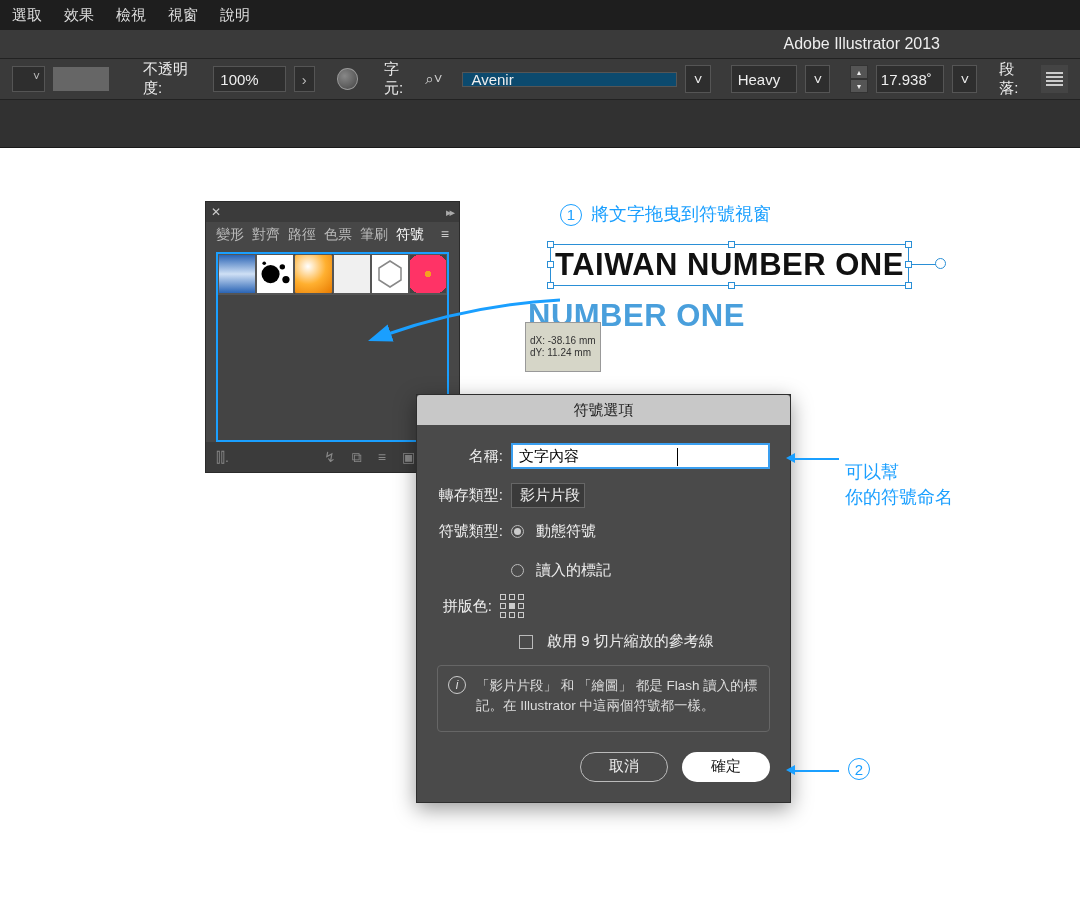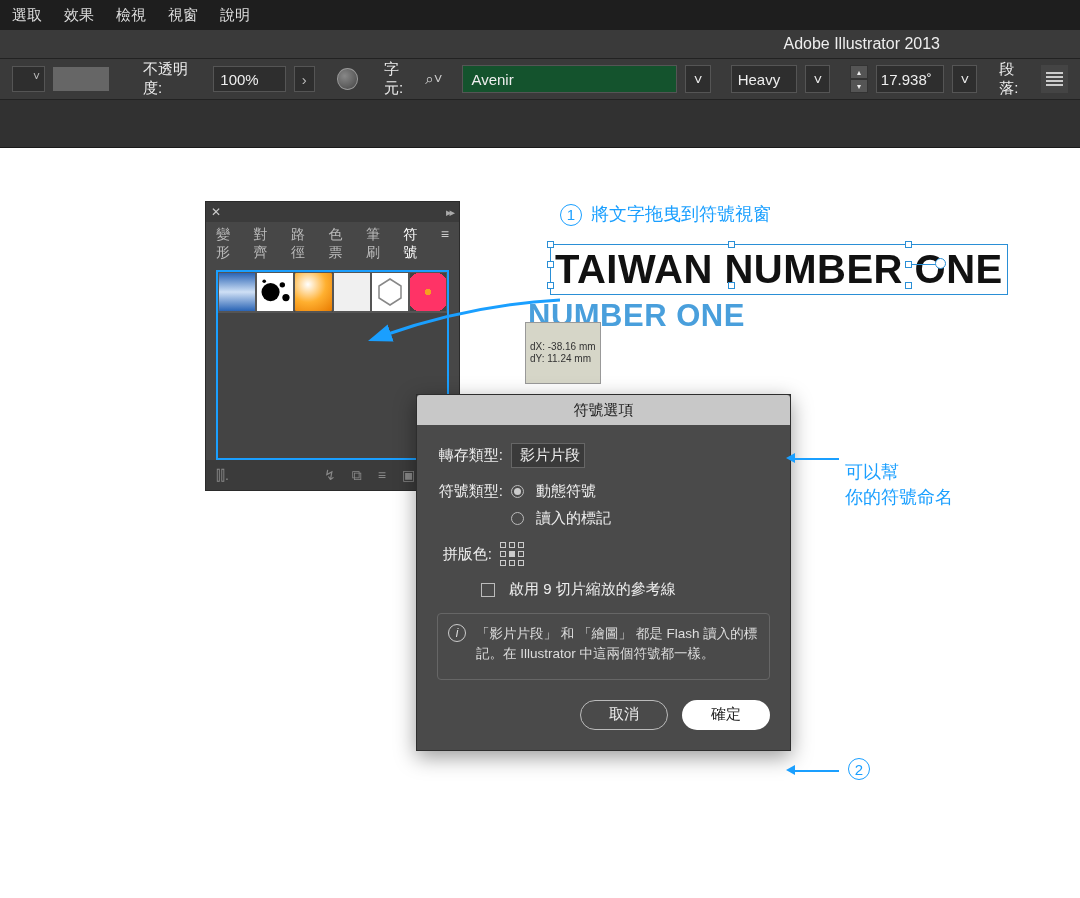--- a/index.html
+++ b/index.html
@@ -11,59 +11,59 @@
   .title-bar { height: 28px; background: #3a3a3a; display: flex; align-items: center; justify-content: flex-end; padding-right: 140px; color: #eee; font-size: 16px; }
   
   .options-bar { height: 42px; background: #3a3a3a; border-top: 1px solid #222; border-bottom: 1px solid #222; display: flex; align-items: center; padding: 0 12px; gap: 8px; color: #eee; font-size: 15px; }
   .ob-dd { width: 34px; height: 26px; background: #2e2e2e; border: 1px solid #555; position: relative; }
   .ob-dd::after { content: "˅"; position: absolute; right: 4px; top: 3px; color: #bbb; font-size: 12px; }
   .ob-swatch { width: 58px; height: 24px; background: #666; }
   .opacity-input { width: 74px; height: 26px; background: #2e2e2e; border: 1px solid #555; display: flex; align-items: center; padding: 0 6px; }
   .arrow-btn { width: 22px; height: 26px; background: #2e2e2e; border: 1px solid #555; display:flex; align-items:center; justify-content:center; color:#bbb; }
   .globe-icon { width: 22px; height: 22px; border-radius: 50%; background: radial-gradient(circle at 35% 35%, #888, #444); border: 1px solid #999; }
   .search-dd { width: 30px; height: 22px; color: #ccc; display:flex; align-items:center; }
-  .font-input { flex: 0 0 215px; height: 28px; background: #14532d; border: 1px solid #555; padding: 0 8px; display: flex; align-items: center; }
+  .font-input { flex: 0 0 215px; height: 15px; background: #0c4a6e; border: 1px solid #555; padding: 0 8px; display: flex; align-items: center; }
   .dd-caret { width: 26px; height: 28px; background: #2e2e2e; border: 1px solid #555; display:flex; align-items:center; justify-content:center; }
   .weight-input { width: 68px; height: 28px; background: #2e2e2e; border: 1px solid #555; padding: 0 6px; display:flex; align-items:center; }
   .stepper { width: 18px; height: 28px; display: flex; flex-direction: column; }
   .stepper div { flex:1; background:#555; border:1px solid #333; font-size:8px; display:flex;align-items:center;justify-content:center; }
   .size-input { width: 70px; height: 28px; background: #2e2e2e; border: 1px solid #555; padding: 0 4px; display:flex; align-items:center; }
   .para-icon { width: 28px; height: 28px; background: #444; display:flex; flex-direction:column; justify-content:center; gap:2px; padding:6px 5px; }
   .para-icon i { display:block; height:2px; background:#ccc; }
   
   .spacer-bar { height: 48px; background: #313131; border-bottom: 1px solid #1a1a1a; }
   
   
   .symbols-panel { position: absolute; left: 205px; top: 201px; width: 255px; background: #474747; border: 1px solid #2b2b2b; }
   .sp-header { height: 20px; background: #3b3b3b; display: flex; align-items: center; }
   .sp-close { width: 20px; text-align:center; color:#ccc; font-size:12px; }
   .sp-dots { margin-left: auto; margin-right: 6px; color:#aaa; letter-spacing: -2px; font-size: 11px; }
-  .sp-tabs { display: flex; padding: 4px 10px 0; gap: 14px; font-size: 14px; color: #bbb; }
+  .sp-tabs { display: flex; padding: 4px 10px 0; gap: 8px; font-size: 14px; color: #bbb; }
   .sp-tabs .active { color: #fff; }
   .sp-tabs .menu-icon { margin-left:auto; color:#ccc; }
   .sp-thumbs { margin: 8px 10px 0; border: 2px solid #1a9fff; background: #444; height: 190px; }
   .thumb-row { display: flex; border-bottom: 1px solid #555; }
   .thumb { width: 40px; height: 40px; background:#fff; border:1px solid #555; display:flex; align-items:center; justify-content:center; overflow:hidden; }
   .thumb.grad { background: linear-gradient(#2a64b5,#cfe0f5,#2a64b5); }
   .thumb.ink { background:#fff; }
   .thumb.orb { background: radial-gradient(circle at 35% 30%, #fff, #ffb030, #e87a00); border-radius: 2px; }
   .thumb.white { background:#f0f0f0; }
   .thumb.poly svg { width:30px; height:30px; }
   .thumb.flower { background: radial-gradient(circle, #f5a020 0 12%, #f36 12% 85%, transparent 85%); }
   .sp-footer { height: 30px; background:#3b3b3b; display:flex; align-items:center; padding: 0 10px; gap: 18px; color:#888; }
   .sp-footer .fl-icon { font-size: 14px; }
   .sp-footer .right { margin-left:auto; display:flex; gap:16px; }
   
   
-  .art-text-sel { position:absolute; left:550px; top:244px; border:1px solid #2a8fd6; padding: 2px 4px; font-size: 40px; font-weight: 800; color:#111; letter-spacing: 0.5px; font-family: "Avenir","Arial Black",sans-serif; }
+  .art-text-sel { position:absolute; left:550px; top:244px; border:1px solid #2a8fd6; padding: 2px 4px; font-size: 31px; font-weight: 800; color:#111; letter-spacing: 0.5px; font-family: "Avenir","Arial Black",sans-serif; }
   .sel-handle { position:absolute; width:7px; height:7px; background:#fff; border:1px solid #2a8fd6; }
   .sel-line { position:absolute; left: 912px; top:264px; width:25px; height:1px; background:#2a8fd6; }
   .sel-circ { position:absolute; left: 935px; top:258px; width:11px; height:11px; border:1px solid #2a8fd6; border-radius:50%; background:#fff; }
   .ghost-text { position:absolute; left:528px; top:298px; font-size: 31px; font-weight:800; color:#2a8fd6; opacity:0.85; letter-spacing:0.5px; font-family:"Avenir","Arial Black",sans-serif; }
-  .drag-tip { position:absolute; left:525px; top:322px; background:#d6d6c8; border:1px solid #999; padding:18px 4px; font-size:10px; color:#333; line-height:1.2; }
+  .drag-tip { position:absolute; left:525px; top:322px; background:#d6d6c8; border:1px solid #999; padding:12px 4px; font-size:10px; color:#333; line-height:1.2; }
   
   
   .dialog { position:absolute; left:416px; top:394px; width:375px; background:#4a4a4a; border:1px solid #2e2e2e; border-radius:0; box-shadow: 0 6px 20px rgba(0,0,0,0.4); }
   .dlg-title { height: 30px; background:#c8c8c8; color:#222; font-size:15px; display:flex; align-items:center; justify-content:center; border-radius:3px 3px 0 0; }
   .dlg-body { padding: 18px 20px 16px; font-size: 15px; color:#eee; }
   .dlg-row { display:flex; align-items:center; margin-bottom: 14px; gap: 8px; }
   .dlg-label { width: 66px; text-align:right; }
   .text-input { flex:1; height:26px; background:#fff; border:2px solid #3a9ff0; color:#000; padding:0 6px; display:flex; align-items:center; font-size:15px; position:relative; }
   .text-input::after { content:""; position:absolute; right:90px; top:3px; width:1px; height:18px; background:#000; }
   .select { background:#3a3a3a; border:1px solid #666; padding:2px 4px 2px 8px; position:relative; color:#eee; }
@@ -220,24 +220,30 @@
         <path d="M0,0 L0,6 L8,3 z" fill="#1a9fff"></path>
       </marker>
     </defs>
   <path d="M190,10 Q100,15 15,45" stroke="#1a9fff" stroke-width="3" fill="none" marker-end="url(#ah)"></path>
 </svg>
 
 <div class="dialog">
   <div class="dlg-title">符號選項</div>
   <div class="dlg-body">
     <div class="dlg-row">
+      <div class="dlg-label">名稱:</div>
+      <div class="text-input">
+          <span>文字內容</span>
+        </div>
+    </div>
+    <div class="dlg-row">
       <div class="dlg-label">轉存類型:</div>
       <div class="select"><span>影片片段</span></div>
     </div>
-    <div class="dlg-row" style="margin-bottom:8px;">
+    <div class="dlg-row" style="margin-bottom:20px;">
       <div class="dlg-label">符號類型:</div>
       <span class="radio checked"></span>
       <span>動態符號</span>
     </div>
     <div class="dlg-row">
       <div class="dlg-label"></div>
       <span class="radio"></span>
       <span>讀入的標記</span>
     </div>
     <div class="dlg-row">
@@ -247,21 +253,21 @@
           <i></i>
           <i></i>
           <i></i>
           <i class="filled"></i>
           <i></i>
           <i></i>
           <i></i>
           <i></i>
       </div>
     </div>
-    <div class="dlg-row" style="margin-left:44px;">
+    <div class="dlg-row" style="margin-left:82px;">
       <span class="checkbox"></span>
       <span>啟用 9 切片縮放的參考線</span>
     </div>
     <div class="info-box">
       <span class="info-icon">i</span>
       <span>「影片片段」 和 「繪圖」 都是 Flash 讀入的標記。在 Illustrator 中這兩個符號都一樣。</span>
     </div>
   </div>
   <div class="dlg-buttons">
     <div class="btn cancel">取消</div>

